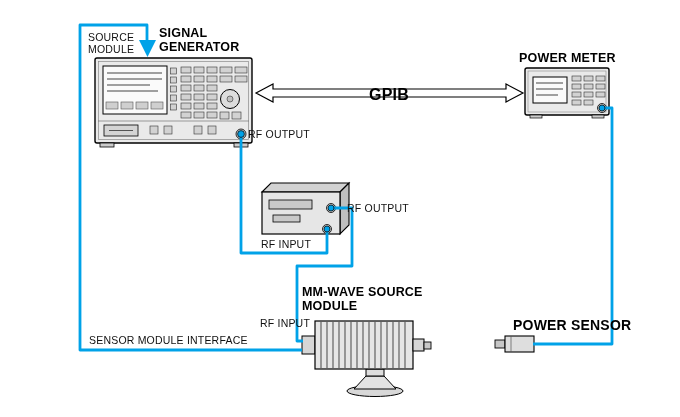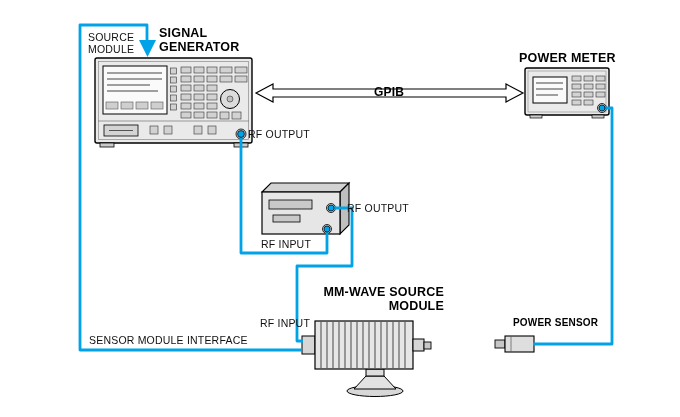--- a/index.html
+++ b/index.html
@@ -173,30 +173,30 @@
       <circle cx="602" cy="108" r="3"></circle>
     </g>
   </svg>
 
   <div class="lbl wrap" style="left:88px;top:31px;width:48px;">SOURCE MODULE</div>
 
   <div class="lbl-b" style="left:519px;top:51px;">POWER METER</div>
 
   <div class="lbl-b wrap" style="left:159px;top:26px;width:84px;">SIGNAL GENERATOR</div>
 
-  <div class="lbl-b" style="left:357px;top:86px;width:64px;text-align:center;font-size:12px;">GPIB</div>
+  <div class="lbl-b" style="left:357px;top:86px;width:64px;text-align:center;font-size:16px;">GPIB</div>
 
   <div class="lbl" style="left:248px;top:128px;">RF OUTPUT</div>
 
 
   <div class="lbl" style="left:347px;top:202px;">RF OUTPUT</div>
 
   <div class="lbl" style="left:261px;top:238px;">RF INPUT</div>
 
-  <div class="lbl-b wrap" style="left:302px;top:285px;width:142px;text-align:right;">MM-WAVE SOURCE MODULE</div>
+  <div class="lbl-b wrap" style="left:302px;top:285px;width:142px;text-align:left;">MM-WAVE SOURCE MODULE</div>
 
   <div class="lbl" style="left:260px;top:317px;">RF INPUT</div>
 
-  <div class="lbl-b" style="left:477px;top:317px;font-size:10px;padding-left:36px;">POWER SENSOR</div>
+  <div class="lbl-b" style="left:477px;top:317px;font-size:14px;padding-left:36px;">POWER SENSOR</div>
 
   <div class="lbl" style="left:89px;top:334px;">SENSOR MODULE INTERFACE</div>
 
 </div>
 
 </body></html>

